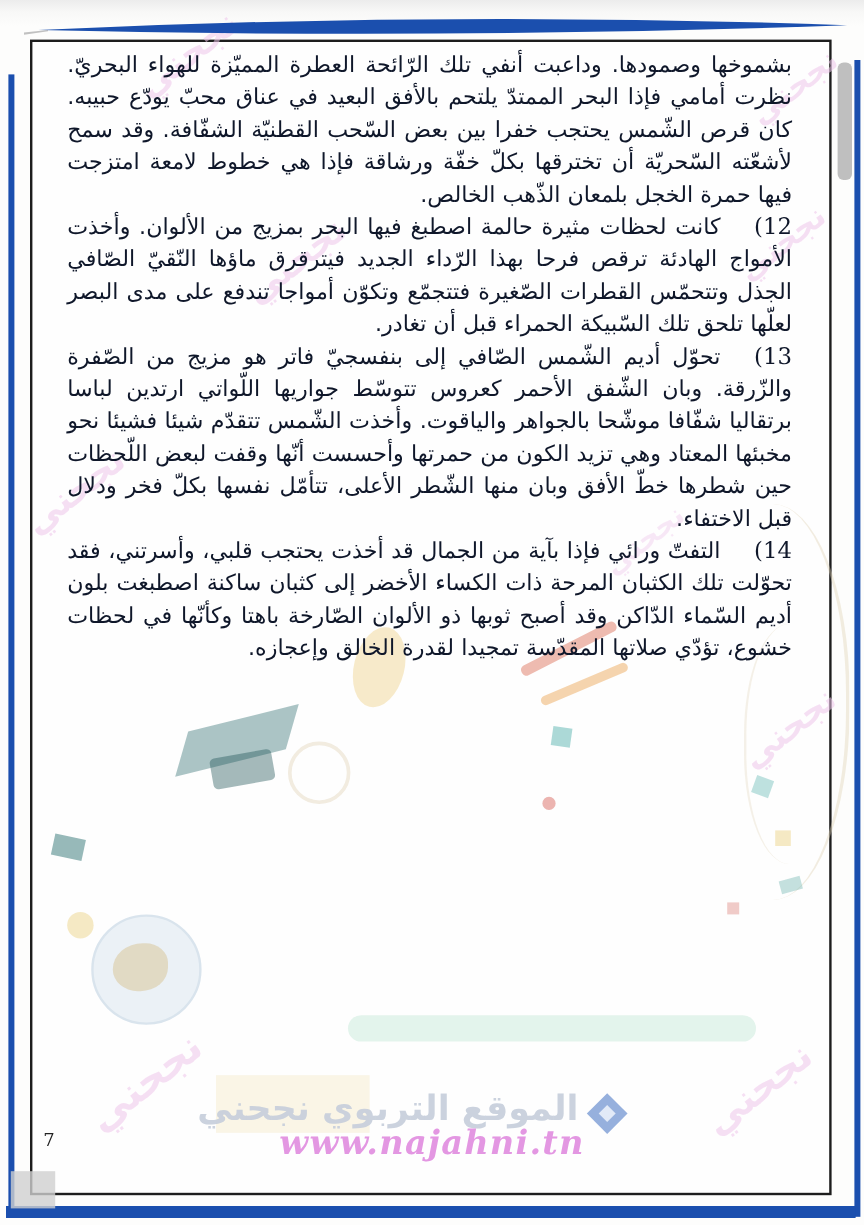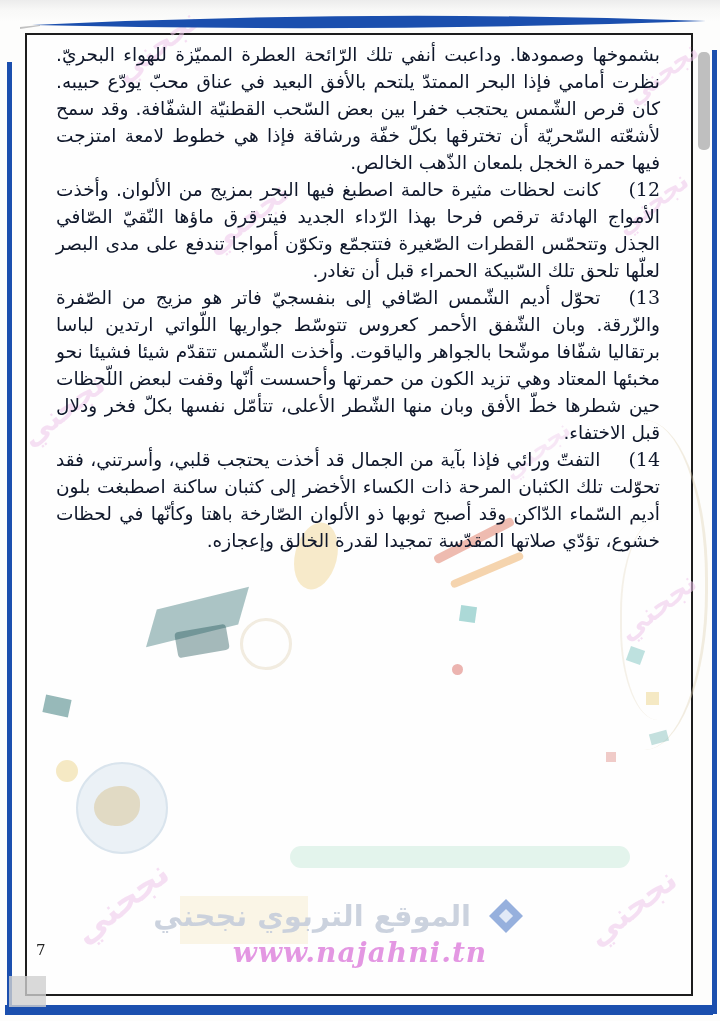--- a/index.html
+++ b/index.html
@@ -61,21 +61,21 @@
     position:absolute;left:56px;top:41px;width:604px;z-index:4;
     direction:rtl;text-align:justify;
     font-size:18.5px;line-height:27px;color:#0f172a;
     font-family:"DejaVu Sans", sans-serif;
   }
   .content p{margin:0;padding:0;}
   .pnum{font-size:19px;font-family:"DejaVu Serif", serif;margin-left:28px;}
 
   
   .site-logo{position:absolute;left:168px;top:892px;width:350px;height:48px;z-index:2;
-    direction:rtl;display:flex;align-items:center;gap:23px;opacity:.9;}
+    direction:rtl;display:flex;align-items:flex-end;gap:12px;opacity:.9;}
   .diamond{width:24px;height:24px;background:#8ba8da;transform:rotate(45deg);position:relative;flex:0 0 auto;}
   .diamond::after{content:"";position:absolute;left:7px;top:7px;width:10px;height:10px;background:#dfe8f7;}
   .logo-text{font-size:29px;font-weight:700;color:#c6cedb;white-space:nowrap;}
   .site-url{position:absolute;left:160px;top:936px;width:400px;z-index:4;text-align:center;
     font-family:"DejaVu Serif", serif;font-style:italic;font-weight:700;
     font-size:28px;color:#e18ce0;opacity:.9;letter-spacing:1px;}
   .page-num{position:absolute;left:36px;top:941px;z-index:4;font-size:15px;color:#222;
     font-family:"DejaVu Serif", serif;}
 
   

